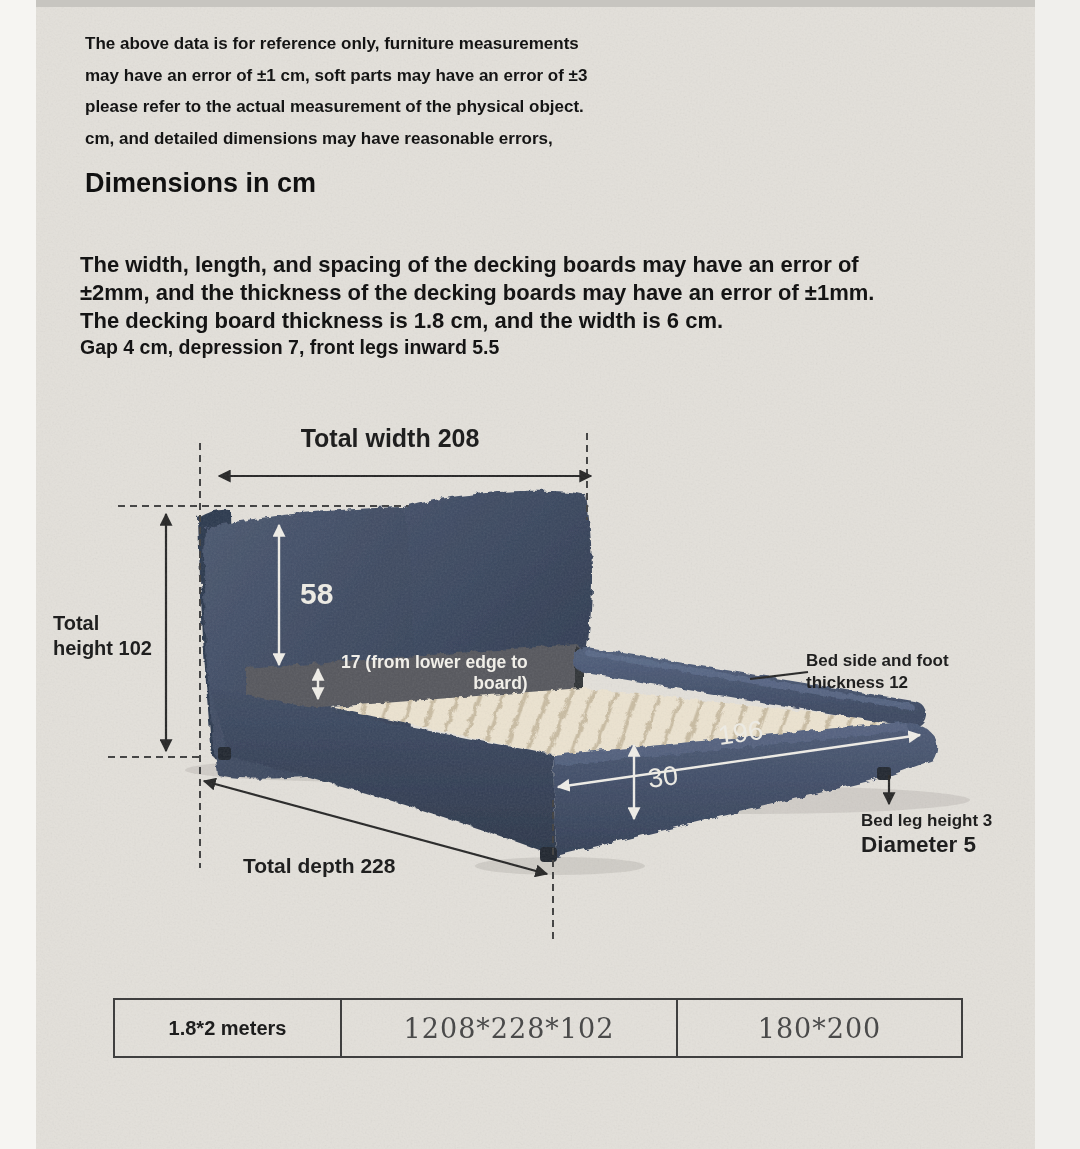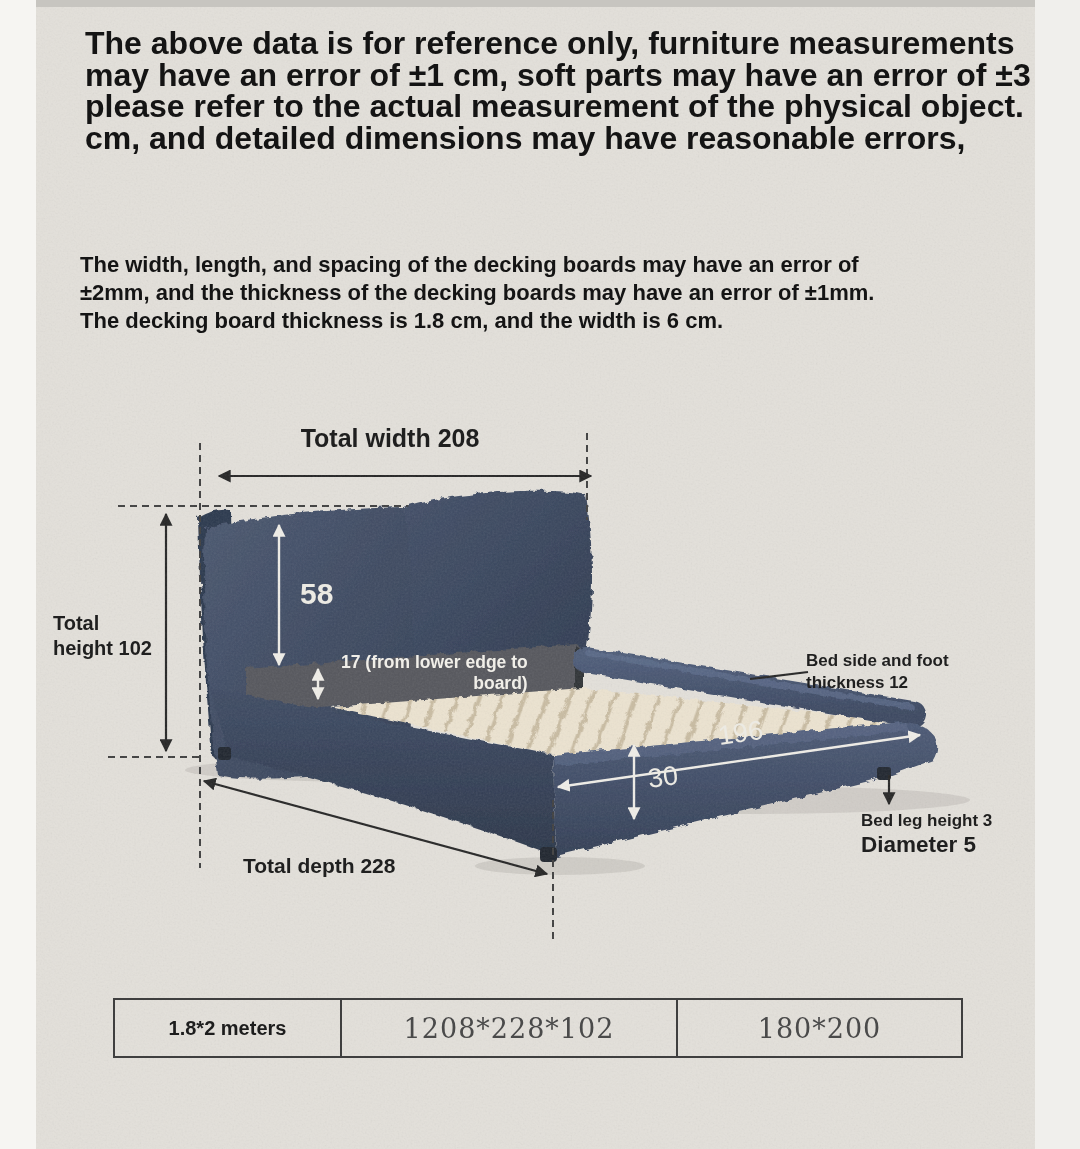--- a/index.html
+++ b/index.html
@@ -8,21 +8,21 @@
     background:#e3e0da;
     font-family:"Liberation Sans",sans-serif;
     color:#1b1b1b;
   }
   .side-margin{position:absolute;top:0;height:1149px;background:#f6f5f2;z-index:5;}
   #margin-left{left:0;width:36px;}
   #margin-right{left:1035px;width:45px;background:#f0efec;}
   .top-strip{position:absolute;left:36px;top:0;width:999px;height:7px;background:#c7c5c0;z-index:4;}
 
   
-  .disclaimer{position:absolute;left:85px;top:28px;font-size:32px;line-height:31.5px;font-weight:700;color:#141414;z-index:3;}
+  .disclaimer{position:absolute;left:85px;top:28px;font-size:17px;line-height:31.5px;font-weight:700;color:#141414;z-index:3;}
   .dim-heading{position:absolute;left:85px;top:168px;font-size:27px;font-weight:700;margin:0;color:#111;z-index:3;}
   .decking-note{position:absolute;left:80px;top:251px;font-size:22px;line-height:28px;font-weight:700;color:#141414;z-index:3;}
   .gap-note{position:absolute;left:80px;top:336px;font-size:19.5px;font-weight:700;color:#141414;z-index:3;}
 
   
   .diagram-svg{position:absolute;left:0;top:0;width:1080px;height:1149px;z-index:1;}
   .dlabel{position:absolute;font-weight:700;color:#1f1f1f;z-index:3;}
   #lbl-total-width{left:270px;top:424px;width:240px;text-align:center;font-size:25px;}
   #lbl-total-height{left:53px;top:611px;font-size:20px;line-height:25px;}
   #lbl-58{left:300px;top:577px;font-size:30px;font-weight:600;color:#eceae3;}
@@ -60,27 +60,29 @@
   <div class="side-margin" id="margin-right"></div>
   <div class="top-strip"></div>
 
   <div class="disclaimer">
     <div>The above data is for reference only, furniture measurements</div>
     <div>may have an error of ±1 cm, soft parts may have an error of ±3</div>
     <div>please refer to the actual measurement of the physical object.</div>
     <div>cm, and detailed dimensions may have reasonable errors,</div>
   </div>
 
+  <h1 class="dim-heading">Dimensions in cm</h1>
 
   <div class="decking-note">
     <div>The width, length, and spacing of the decking boards may have an error of</div>
     <div>±2mm, and the thickness of the decking boards may have an error of ±1mm.</div>
     <div>The decking board thickness is 1.8 cm, and the width is 6 cm.</div>
   </div>
 
+  <div class="gap-note">Gap 4 cm, depression 7, front legs inward 5.5</div>
 
   <svg class="diagram-svg" viewBox="0 0 1080 1149" aria-hidden="true">
     <defs>
       <marker id="mB" viewBox="0 0 10 10" refX="9" refY="5" markerWidth="13" markerHeight="13" orient="auto-start-reverse" markerUnits="userSpaceOnUse">
         <path d="M0,0 L10,5 L0,10 z" fill="#242424"></path>
       </marker>
       <marker id="mW" viewBox="0 0 10 10" refX="9" refY="5" markerWidth="13" markerHeight="13" orient="auto-start-reverse" markerUnits="userSpaceOnUse">
         <path d="M0,0 L10,5 L0,10 z" fill="#f0eee8"></path>
       </marker>
       <linearGradient id="gPilL" x1="0" y1="0" x2="1" y2="1">

